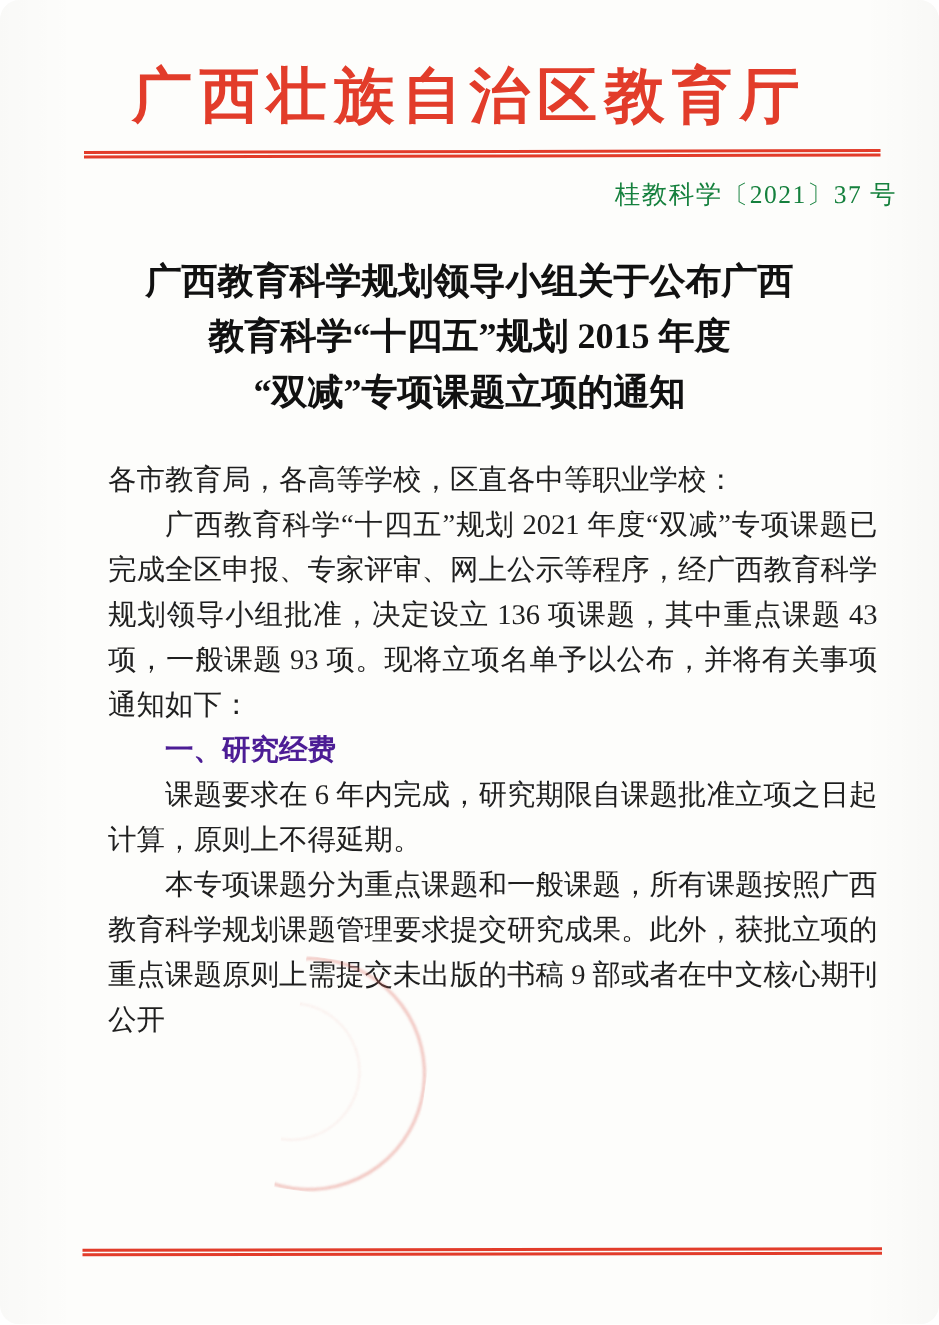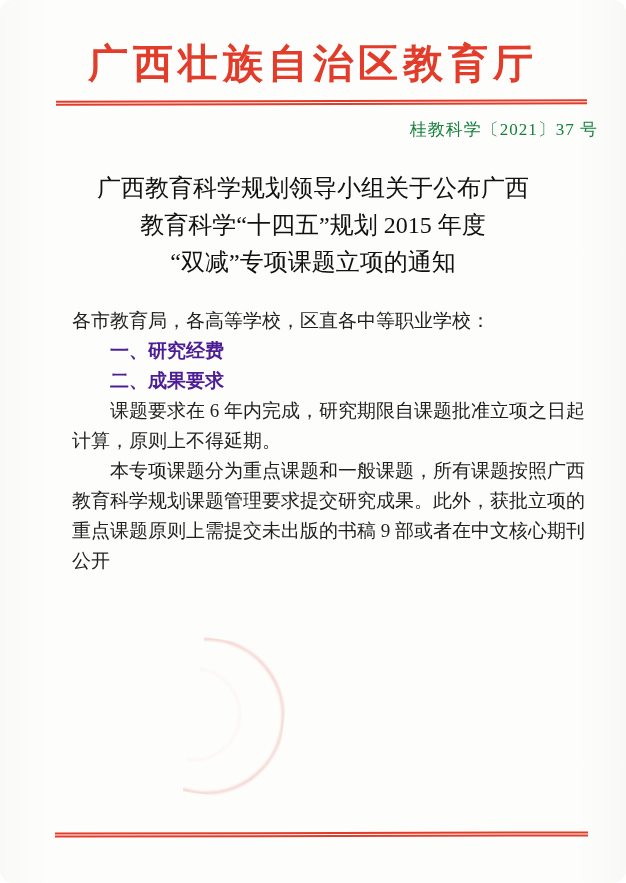--- a/index.html
+++ b/index.html
@@ -58,21 +58,21 @@
     color: #15803d;
     font-family: "Liberation Serif", serif;
   }
   .doc-title {
     position: absolute;
     top: 170px;
     left: 0;
     width: 100%;
     text-align: center;
     font-size: 24px;
-    font-weight: 400;
+    font-weight: 700;
     line-height: 37px;
     color: #111111;
     font-family: "Liberation Serif", serif;
   }
   .body-text {
     position: absolute;
     top: 306px;
     left: 72px;
     width: 513px;
     font-size: 19px;
@@ -133,22 +133,22 @@
   <div class="doc-number">桂教科学〔2021〕37 号</div>
 
   <div class="doc-title">
     <div>广西教育科学规划领导小组关于公布广西</div>
     <div>教育科学“十四五”规划 2015 年度</div>
     <div>“双减”专项课题立项的通知</div>
   </div>
 
   <div class="body-text">
     <p class="salutation">各市教育局，各高等学校，区直各中等职业学校：</p>
+    <p class="para">广西教育科学“十四五”规划 2021 年度“双减”专项课题已完成全区申报、专家评审、网上公示等程序，经广西教育科学规划领导小组批准，决定设立 136 项课题，其中重点课题 43 项，一般课题 93 项。现将立项名单予以公布，并将有关事项通知如下：</p>
     <p class="heading">一、研究经费</p>
-    <p class="heading">二、成果要求</p>
     <p class="para">课题要求在 6 年内完成，研究期限自课题批准立项之日起计算，原则上不得延期。</p>
     <p class="para">本专项课题分为重点课题和一般课题，所有课题按照广西教育科学规划课题管理要求提交研究成果。此外，获批立项的重点课题原则上需提交未出版的书稿 9 部或者在中文核心期刊公开</p>
   </div>
 
   <div class="seal-mark"></div>
 
   <div class="rule rule-bottom"></div>
 
 </div>
 

